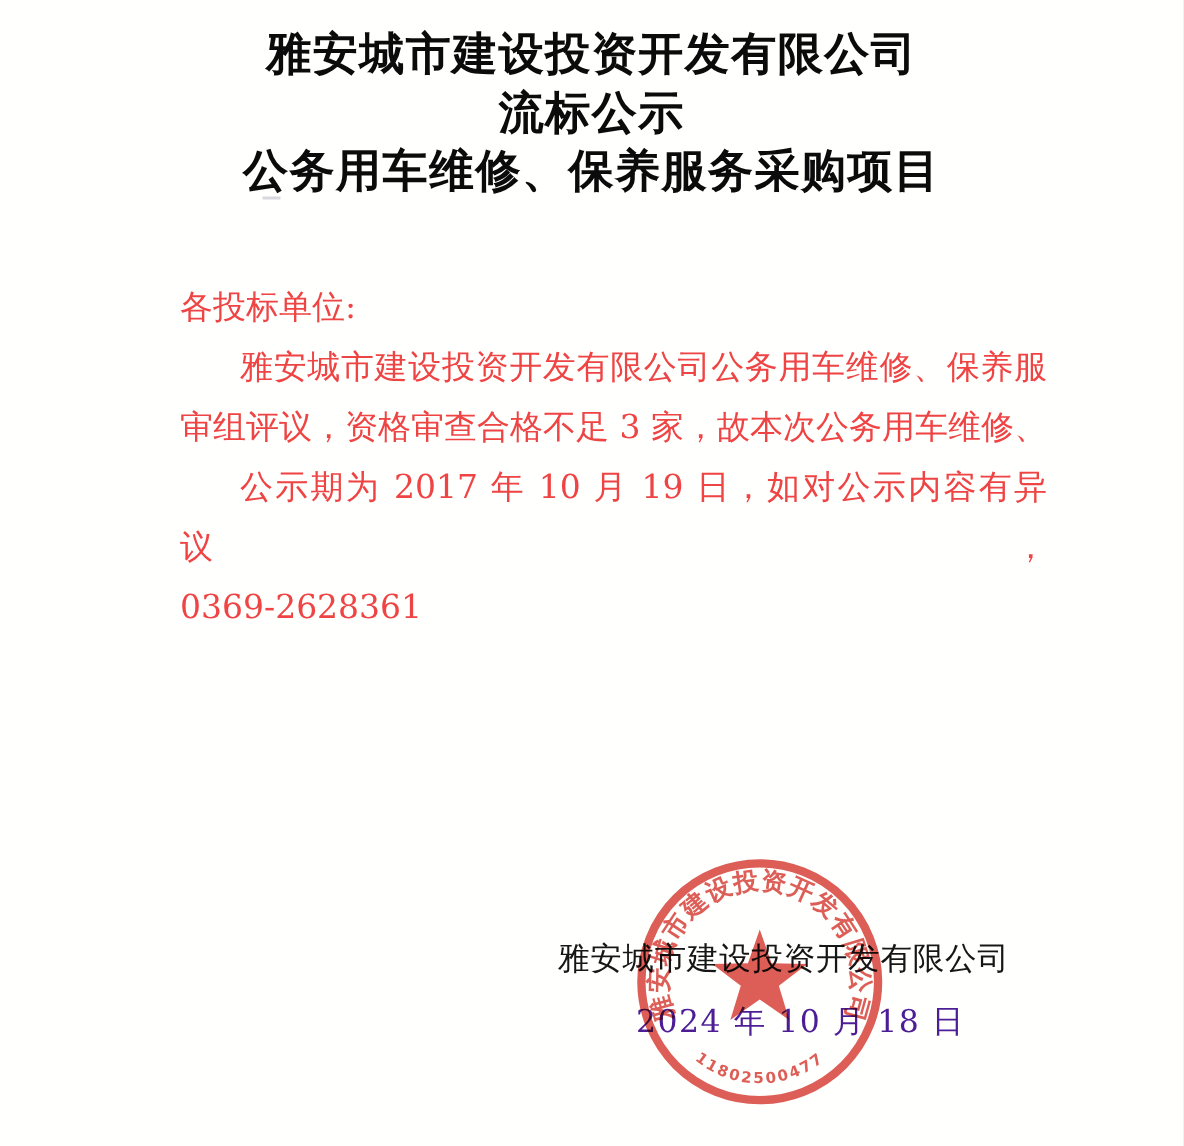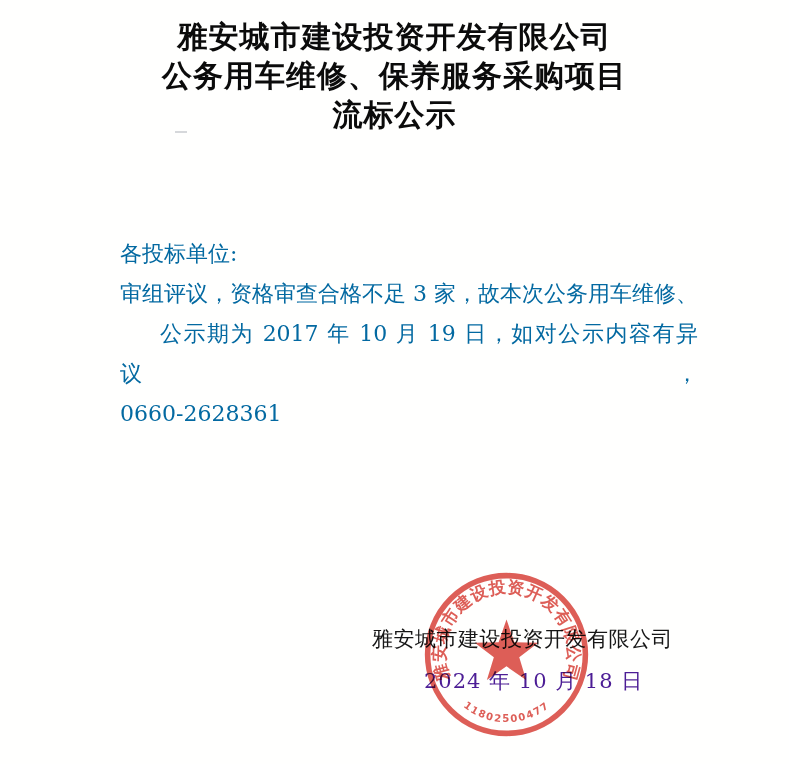--- a/index.html
+++ b/index.html
@@ -19,22 +19,21 @@
     font-family:"DejaVu Sans","Liberation Sans",sans-serif;
     font-weight:bold;
     font-size:30px; line-height:39px;
     color:#0b0b0b;
     letter-spacing:1px;
   }
   
   .body-block {
     position:absolute; left:120px; top:186px; width:578px;
     font-size:22px; line-height:40px;
-    color:#0369a1;
-    margin-top:48px;
+    color:#ef4444;
   }
   .line { text-align:justify; }
   .line.just { text-align-last:justify; }
   .line.indent { text-indent:40px; }
   
   .sig-company {
     position:absolute; left:372px; top:625px;
     font-size:21px; letter-spacing:0.5px; color:#161616;
     white-space:nowrap;
   }
@@ -62,31 +61,32 @@
     width:12px; height:2px; background:#c4c7cc; opacity:0.7;
   }
 </style>
 </head>
 <body>
 
 <div class="page">
 
   <div class="title-block">
     <div>雅安城市建设投资开发有限公司</div>
+    <div>流标公示</div>
     <div>公务用车维修、保养服务采购项目</div>
-    <div>流标公示</div>
   </div>
 
   <div class="artifact"></div>
 
   <div class="body-block">
     <div class="line">各投标单位:</div>
+    <div class="line indent just">雅安城市建设投资开发有限公司公务用车维修、保养服</div>
     <div class="line just">审组评议，资格审查合格不足 3 家，故本次公务用车维修、</div>
     <div class="line indent just">公示期为 2017 年 10 月 19 日，如对公示内容有异议，</div>
-    <div class="line">0660-2628361</div>
+    <div class="line">0369-2628361</div>
   </div>
 
   <div class="sig-company">雅安城市建设投资开发有限公司</div>
   <div class="sig-date">2024 年 10 月 18 日</div>
 
   <svg class="seal" viewBox="0 0 175 175" aria-hidden="true">
     <defs>
       <path id="arc-company" d="M 32.2 113.3 A 61 61 0 1 1 142.8 113.3" fill="none"></path>
       <path id="arc-number" d="M 44.4 138.8 A 67 67 0 0 0 130.6 138.8" fill="none"></path>
     </defs>

